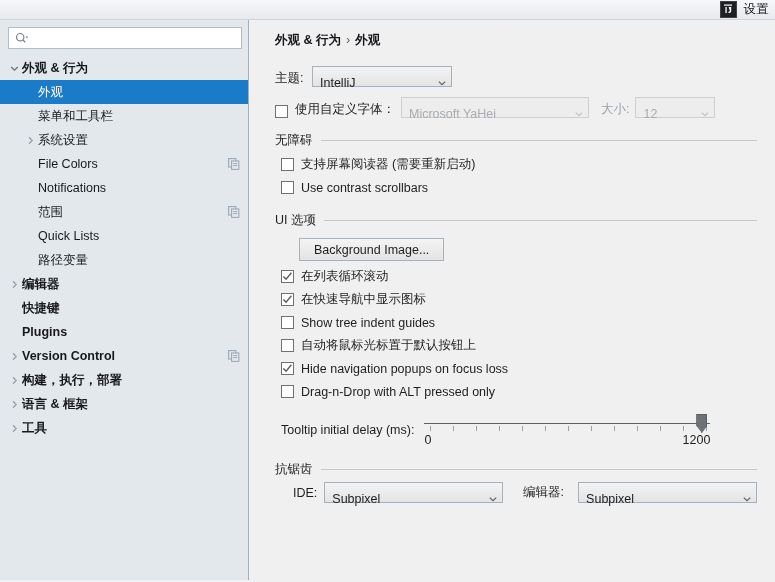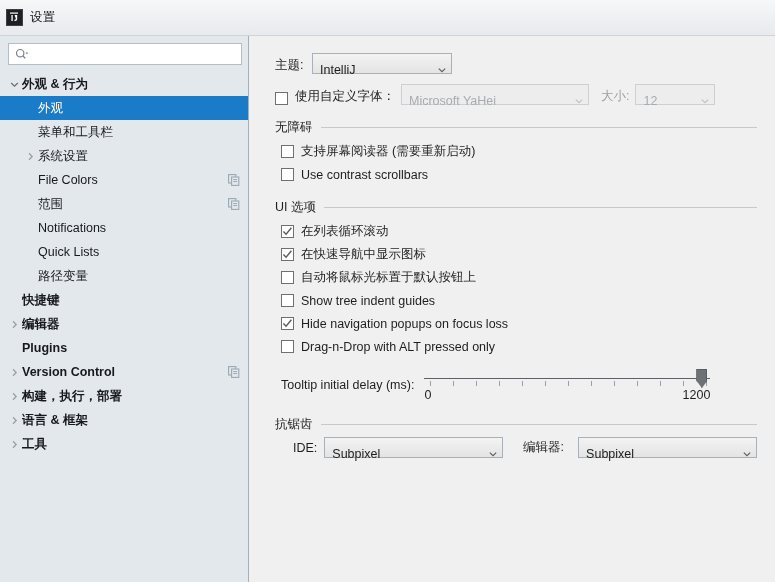--- a/index.html
+++ b/index.html
@@ -12,27 +12,28 @@
     overflow: hidden;
     font-family: "Liberation Sans", "DejaVu Sans", sans-serif;
     font-size: 12px;
     color: #1e1e1e;
     background: #f0f0f0;
     -webkit-font-smoothing: antialiased;
   }
 
   
   .titlebar {
-    height: 36px;
+    height: 20px;
     background: linear-gradient(to bottom, #f6f7f9 0%, #eef0f3 52%, #e7eaee 100%);
     border-bottom: 1px solid #cfd4da;
     display: flex;
     align-items: center;
     padding: 0 6px;
     box-sizing: border-box;
+    justify-content: flex-end;
   }
   .ij-logo {
     width: 15px;
     height: 15px;
     background: #1d1f23;
     border: 1px solid #3d4146;
     display: inline-flex;
     align-items: center;
     justify-content: center;
     margin-right: 7px;
@@ -395,54 +396,54 @@
           <svg width="12" height="12" viewBox="0 0 12 12">
             <rect x="0.6" y="0.6" width="7.2" height="8.4" fill="none" stroke="#9aa9b4" stroke-width="1.1"></rect>
             <rect x="3.6" y="3" width="7.2" height="8.4" fill="#e3e8ed" stroke="#9aa9b4" stroke-width="1.1"></rect>
             <line x1="5.2" y1="5.6" x2="9.2" y2="5.6" stroke="#9aa9b4" stroke-width="1"></line>
             <line x1="5.2" y1="7.6" x2="9.2" y2="7.6" stroke="#9aa9b4" stroke-width="1"></line>
           </svg>
         </span>
       </div>
 
       <div class="tree-row ind-child">
+        <span class="tree-label">Notifications</span>
+      </div>
+
+      <div class="tree-row ind-child">
         <span class="tree-label">范围</span>
         <span class="copy-icon">
           <svg width="12" height="12" viewBox="0 0 12 12">
             <rect x="0.6" y="0.6" width="7.2" height="8.4" fill="none" stroke="#9aa9b4" stroke-width="1.1"></rect>
             <rect x="3.6" y="3" width="7.2" height="8.4" fill="#e3e8ed" stroke="#9aa9b4" stroke-width="1.1"></rect>
             <line x1="5.2" y1="5.6" x2="9.2" y2="5.6" stroke="#9aa9b4" stroke-width="1"></line>
             <line x1="5.2" y1="7.6" x2="9.2" y2="7.6" stroke="#9aa9b4" stroke-width="1"></line>
           </svg>
         </span>
       </div>
 
       <div class="tree-row ind-child">
-        <span class="tree-label">Notifications</span>
-      </div>
-
-      <div class="tree-row ind-child">
         <span class="tree-label">Quick Lists</span>
       </div>
 
       <div class="tree-row ind-child">
         <span class="tree-label">路径变量</span>
-      </div>
-
-      <div class="tree-row lvl1 bold">
-        <span class="tree-label">快捷键</span>
       </div>
 
       <div class="tree-row lvl0 bold">
         <span class="twisty">
           <svg width="9" height="9" viewBox="0 0 9 9">
               <path d="M3 1.2 L6.2 4.5 L3 7.8" fill="none" stroke="#9aa0a7" stroke-width="1.3"></path>
             </svg>
         </span>
         <span class="tree-label">编辑器</span>
+      </div>
+
+      <div class="tree-row lvl1 bold">
+        <span class="tree-label">快捷键</span>
       </div>
 
       <div class="tree-row lvl1 bold">
         <span class="tree-label">Plugins</span>
       </div>
 
       <div class="tree-row lvl0 bold">
         <span class="twisty">
           <svg width="9" height="9" viewBox="0 0 9 9">
               <path d="M3 1.2 L6.2 4.5 L3 7.8" fill="none" stroke="#9aa0a7" stroke-width="1.3"></path>
@@ -483,20 +484,23 @@
               <path d="M3 1.2 L6.2 4.5 L3 7.8" fill="none" stroke="#9aa0a7" stroke-width="1.3"></path>
             </svg>
         </span>
         <span class="tree-label">工具</span>
       </div>
     </div>
   </div>
 
   <div class="right-pane">
 
+    <div class="breadcrumb">
+      <span>外观 &amp; 行为</span><span class="sep">›</span><span>外观</span>
+    </div>
 
     <div class="form">
 
       <div class="row" style="margin-top:12px;">
         <span class="row-label" style="width:37px;">主题:</span>
         <div class="combo" style="width:140px;">
           <span class="val">IntelliJ</span>
           <span class="chev">
             <svg width="10" height="10" viewBox="0 0 10 10">
                 <path d="M1.8 3.6 L5 6.6 L8.2 3.6" fill="none" stroke="#5c6view" stroke-width="1.2" style="stroke:#5c6268"></path>
@@ -542,44 +546,45 @@
           <span class="cb-label">Use contrast scrollbars</span>
         </div>
       </div>
 
       <div class="group" style="margin-top:13px;">
         <span class="group-title">UI 选项</span>
         <span class="group-line"></span>
       </div>
 
       <div class="indent">
+        <button class="btn" style="margin:5px 0 4px 18px;">Background Image...</button>
 
         <div class="cb-row">
           <span class="cbox">
             <svg width="11" height="11" viewBox="0 0 11 11">
                 <path d="M1.4 5.4 L4.1 8.2 L9.4 1.8" fill="none" stroke="#595d62" stroke-width="1.4"></path>
               </svg>
           </span>
           <span class="cb-label">在列表循环滚动</span>
         </div>
         <div class="cb-row">
           <span class="cbox">
             <svg width="11" height="11" viewBox="0 0 11 11">
                 <path d="M1.4 5.4 L4.1 8.2 L9.4 1.8" fill="none" stroke="#595d62" stroke-width="1.4"></path>
               </svg>
           </span>
           <span class="cb-label">在快速导航中显示图标</span>
         </div>
         <div class="cb-row">
           <span class="cbox"></span>
+          <span class="cb-label">Show tree indent guides</span>
+        </div>
+        <div class="cb-row">
+          <span class="cbox"></span>
           <span class="cb-label">自动将鼠标光标置于默认按钮上</span>
-        </div>
-        <div class="cb-row">
-          <span class="cbox"></span>
-          <span class="cb-label">Show tree indent guides</span>
         </div>
         <div class="cb-row">
           <span class="cbox">
             <svg width="11" height="11" viewBox="0 0 11 11">
                 <path d="M1.4 5.4 L4.1 8.2 L9.4 1.8" fill="none" stroke="#595d62" stroke-width="1.4"></path>
               </svg>
           </span>
           <span class="cb-label">Hide navigation popups on focus loss</span>
         </div>
         <div class="cb-row">

